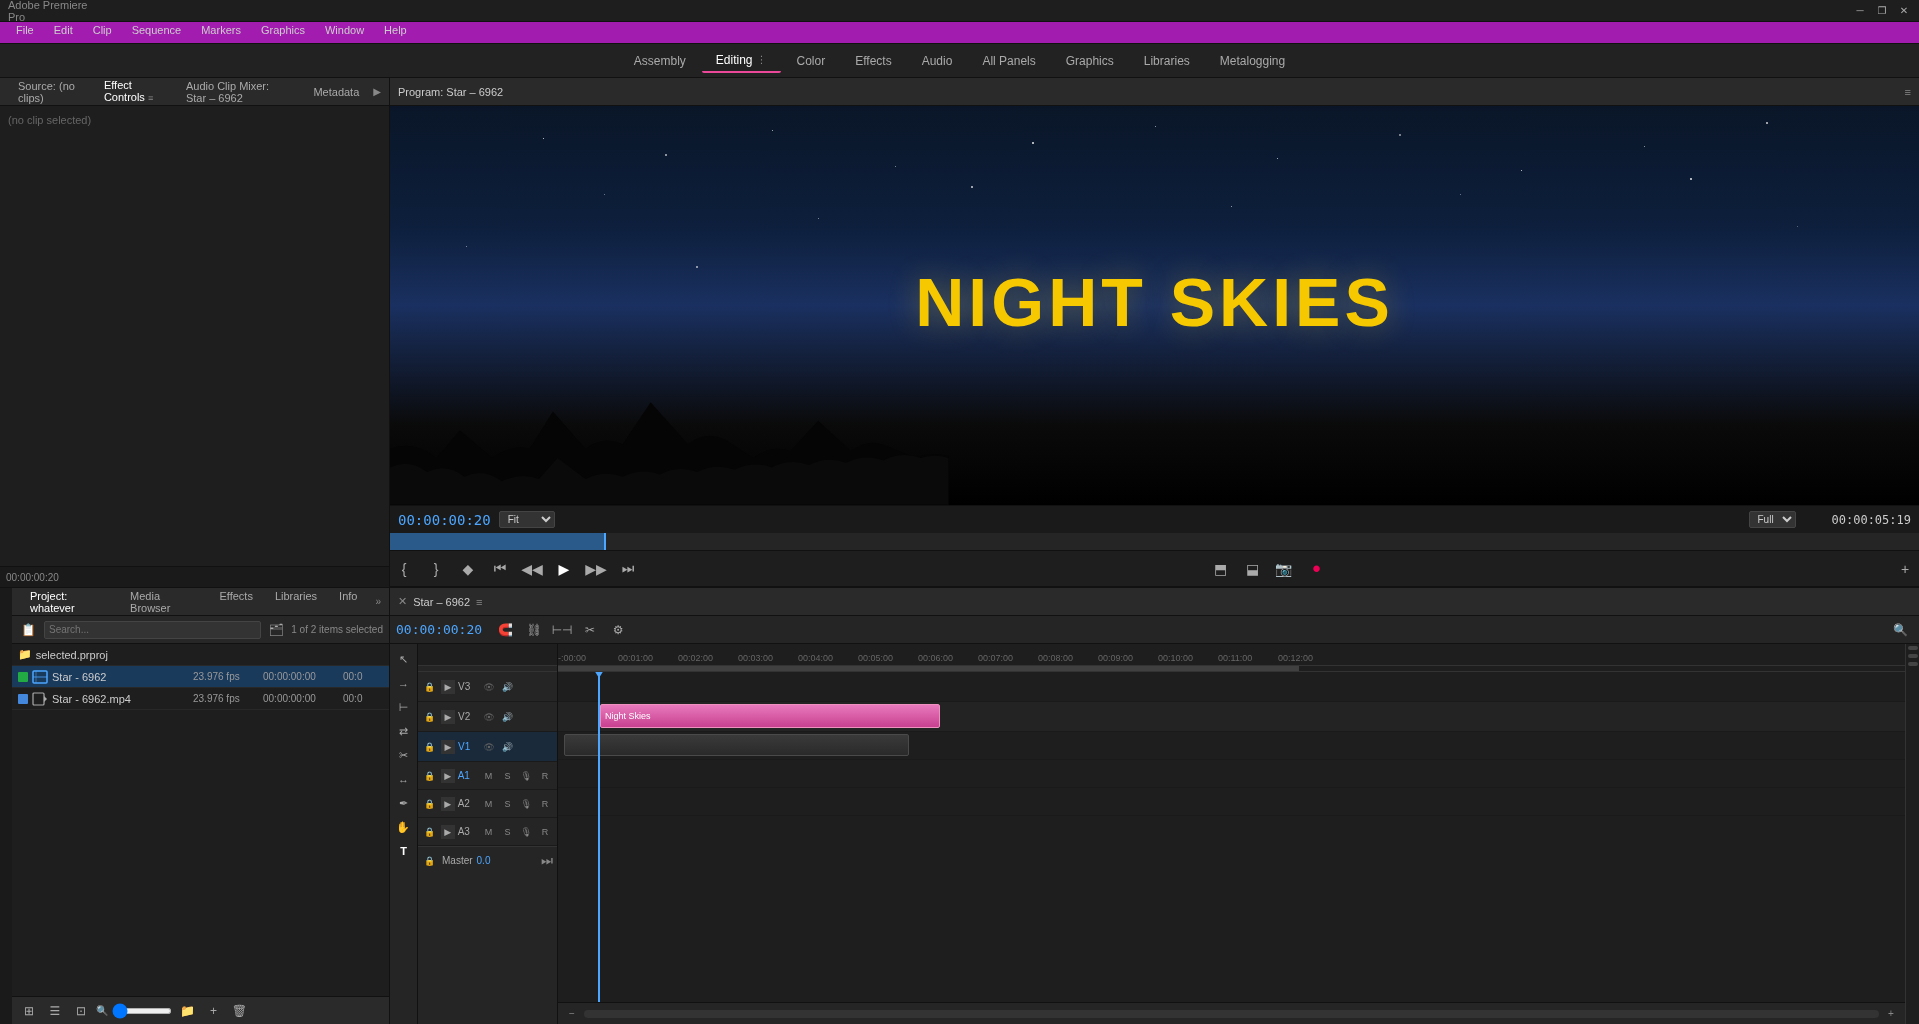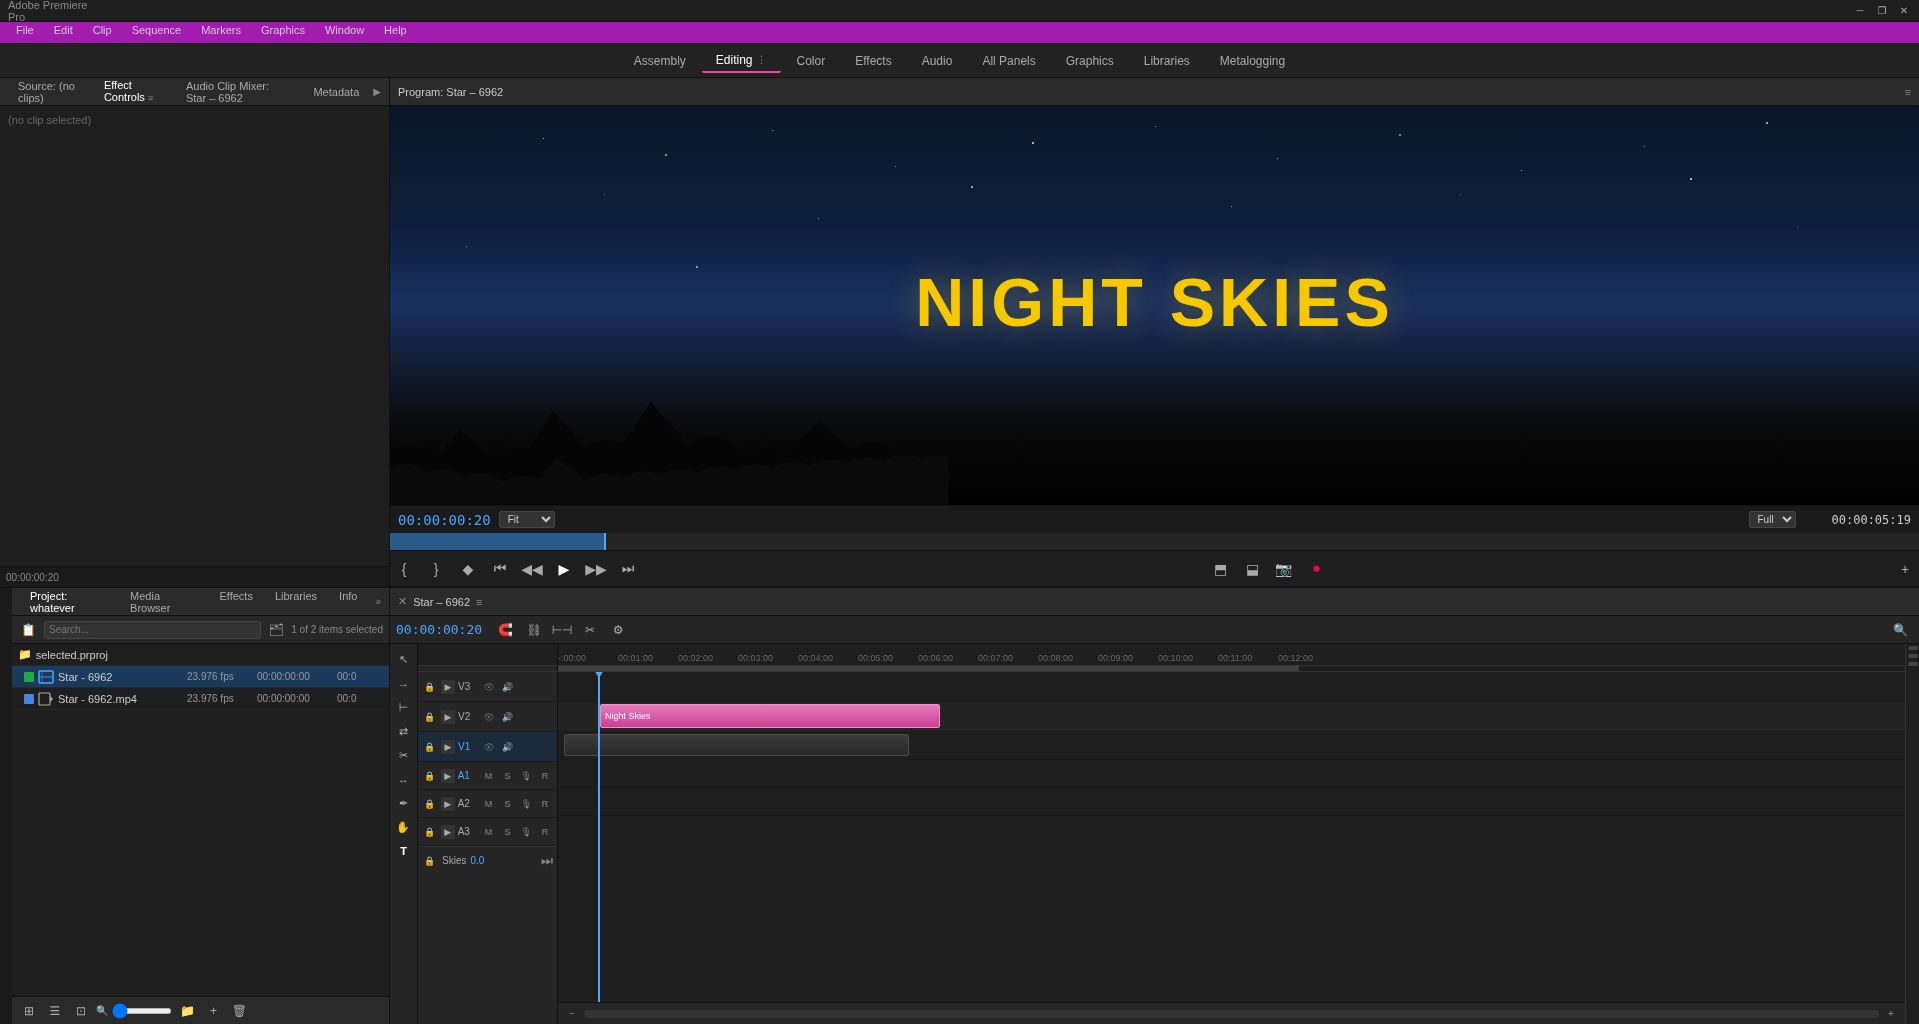--- a/index.html
+++ b/index.html
@@ -205,21 +205,21 @@
     .project-folder-item {
       display: flex;
       align-items: center;
       padding: 2px 6px;
       height: 22px;
       border-bottom: 1px solid #282828;
     }
     .project-item {
       display: flex;
       align-items: center;
-      padding: 2px 12px;
+      padding: 2px 6px;
       height: 22px;
       border-bottom: 1px solid #282828;
       cursor: pointer;
     }
     .project-item.selected { background: #1a3a5c; }
     .item-icon {
       width: 16px;
       height: 14px;
       margin-right: 4px;
       flex-shrink: 0;
@@ -975,21 +975,21 @@
             <button class="track-expand-btn">▶</button>
             <span class="track-label-name">A3</span>
             <button class="track-mute-btn">M</button>
             <button class="track-solo-btn">S</button>
             <button class="track-record-btn">🎙</button>
             <button class="track-sync-btn">R</button>
           </div>
 
           <div class="master-track-label">
             <button class="track-lock-btn">🔒</button>
-            <span class="master-label-text">Skies</span>
+            <span class="master-label-text">Master</span>
             <span class="master-vol">0.0</span>
             <button style="margin-left:auto; background:none; border:none; color:#888; cursor:pointer;">⏭</button>
           </div>
         </div>
 
         <div class="track-area">
 
           <div class="time-ruler">
             <span class="time-marker" style="left:0px;">-:00:00</span>
             <span class="time-marker" style="left:60px;">00:01:00</span>

